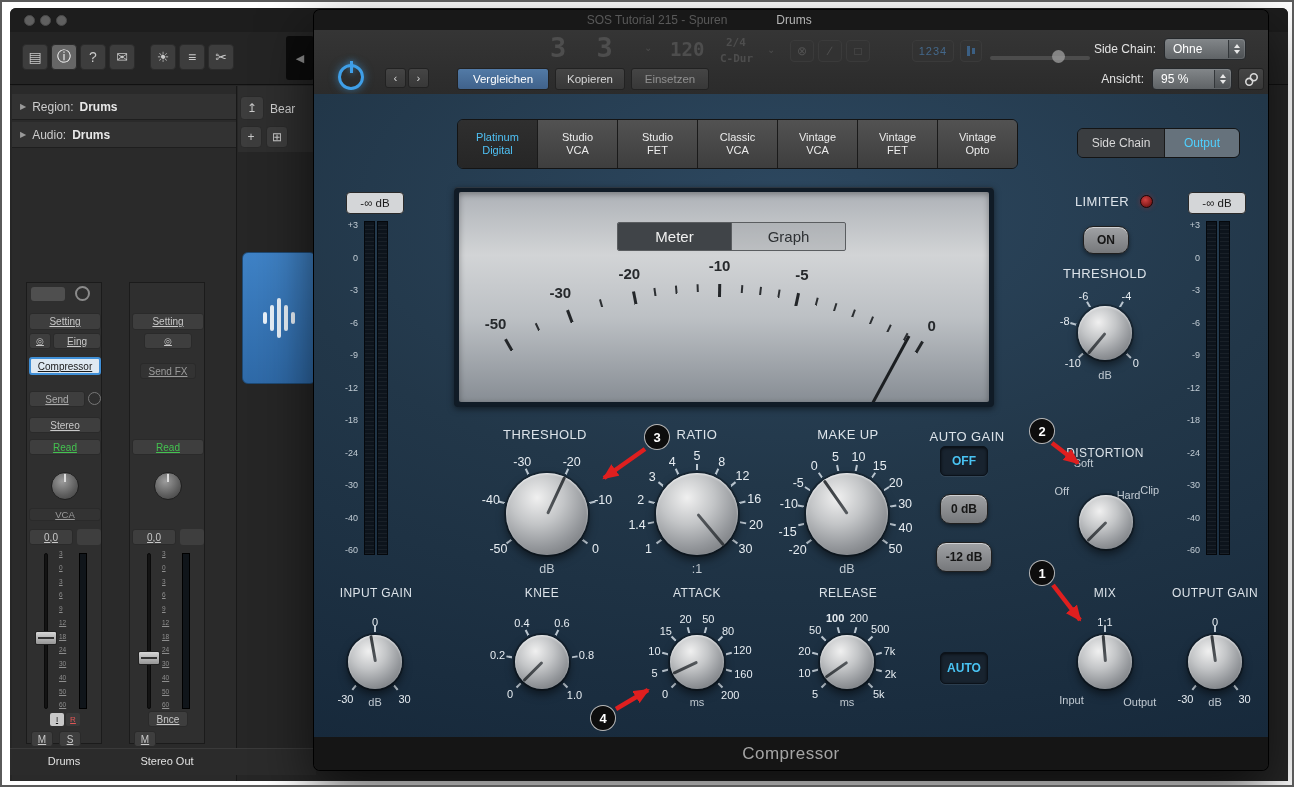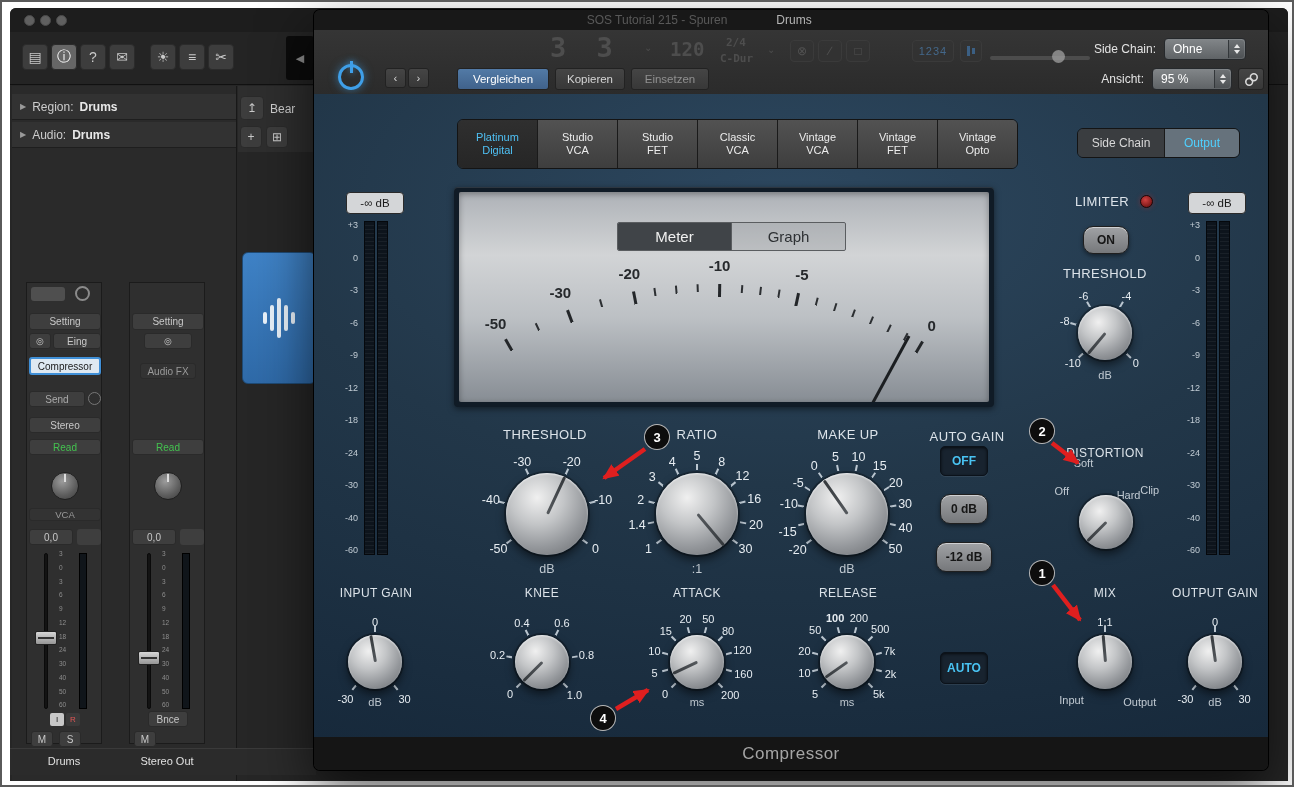--- a/index.html
+++ b/index.html
@@ -18,21 +18,21 @@
   .insp-row{position:absolute;left:0;width:224px;height:26px;background:#323232;border-bottom:1px solid #1e1e1e;color:#ccc;font-size:12px;display:flex;align-items:center;gap:6px;padding-left:8px;box-sizing:border-box;}
   .insp-row .disc{font-size:8px;color:#9a9a9a;}
   .insp-row b{color:#e8e8e8;font-weight:bold;}
   #edit-tb{position:absolute;left:228px;top:78px;width:78px;height:66px;background:#2e2e2e;}
   .mini-btn{position:absolute;background:#3d3d3d;border:1px solid #2a2a2a;border-radius:4px;color:#c9c9c9;display:flex;align-items:center;justify-content:center;font-size:12px;box-sizing:border-box;}
   #region-thumb{position:absolute;left:232px;top:244px;width:72px;height:130px;background:linear-gradient(180deg,#3f82c6,#2f6aa8);border:1px solid #1f4a74;border-radius:6px;display:flex;align-items:center;justify-content:center;gap:3px;}
   #region-thumb i{display:block;width:4px;background:#eaf3fb;border-radius:2px;}
   #name-band{position:absolute;left:0;top:740px;width:306px;height:26px;background:#2b2b2b;border-top:1px solid #3a3a3a;color:#e0e0e0;font-size:11px;}
   
   .strip{position:absolute;top:274px;width:76px;height:462px;background:#2f2f2f;border:1px solid #1b1b1b;box-sizing:border-box;}
-  .s-el{position:absolute;box-sizing:border-box;}
+  .s-el{position:absolute;box-sizing:border-box;text-decoration:underline;}
   .s-btn{background:#3e3e3e;border:1px solid #2a2a2a;border-radius:3px;color:#c8c8c8;font-size:10px;display:flex;align-items:center;justify-content:center;}
   .s-btn.green{color:#43c24f;}
   .s-plug-sel{background:#dfe9f2;border:2px solid #4090d8;border-radius:3px;color:#1a1a1a;font-size:10px;display:flex;align-items:center;justify-content:center;}
   .s-dim{background:#333;border:1px solid #2a2a2a;border-radius:3px;color:#9a9a9a;font-size:10px;display:flex;align-items:center;justify-content:center;}
   .pan-knob{border-radius:50%;background:radial-gradient(circle at 40% 32%,#9c9c9c,#5d5d5d 60%,#3b3b3b);border:1px solid #1f1f1f;}
   .pan-knob::after{content:"";position:absolute;left:50%;top:1px;width:2px;height:8px;margin-left:-1px;background:#ddd;}
   .groove{background:#131313;border-radius:2px;border:1px solid #0a0a0a;}
   .fader-cap{background:linear-gradient(180deg,#d6d6d6,#969696);border:1px solid #222;border-radius:2px;}
   .fader-cap::after{content:"";position:absolute;left:2px;right:2px;top:50%;height:2px;margin-top:-1px;background:#333;}
   .fad-scale{display:flex;flex-direction:column;justify-content:space-between;align-items:flex-start;color:#8e8e8e;font-size:6.5px;line-height:6.5px;}
@@ -190,21 +190,21 @@
       <div class="s-el mini-meter" style="left:52px;top:270px;width:8px;height:156px;"></div>
       <div class="s-el badge" style="left:23px;top:430px;width:14px;height:13px;background:#c8c8c8;color:#111;">I</div>
       <div class="s-el badge" style="left:39px;top:430px;width:14px;height:13px;background:#3a3a3a;color:#e05555;">R</div>
       <div class="s-el s-btn" style="left:4px;top:448px;width:22px;height:16px;">M</div>
       <div class="s-el s-btn" style="left:32px;top:448px;width:22px;height:16px;">S</div>
     </div>
 
     <div class="strip" style="left:119px;">
       <div class="s-el s-btn" style="left:2px;top:30px;width:72px;height:17px;">Setting</div>
       <div class="s-el s-btn" style="left:14px;top:50px;width:48px;height:16px;font-size:9px;">◎</div>
-      <div class="s-el s-dim" style="left:10px;top:80px;width:56px;height:16px;">Audio FX</div>
+      <div class="s-el s-dim" style="left:10px;top:80px;width:56px;height:16px;">Send FX</div>
       <div class="s-el s-btn green" style="left:2px;top:156px;width:72px;height:16px;">Read</div>
       <div class="s-el pan-knob" style="left:24px;top:189px;width:28px;height:28px;"></div>
       <div class="s-el s-btn" style="left:2px;top:246px;width:44px;height:16px;">0,0</div>
       <div class="s-el" style="left:50px;top:246px;width:24px;height:16px;background:#3e3e3e;border-radius:3px;"></div>
       <div class="s-el groove" style="left:17px;top:270px;width:4px;height:156px;"></div>
       <div class="s-el fader-cap" style="left:8px;top:368px;width:22px;height:14px;"></div>
       <div class="s-el fad-scale" style="left:32px;top:268px;width:14px;height:158px;">
           <span class="li">3</span>
           <span class="li">0</span>
           <span class="li">3</span>

